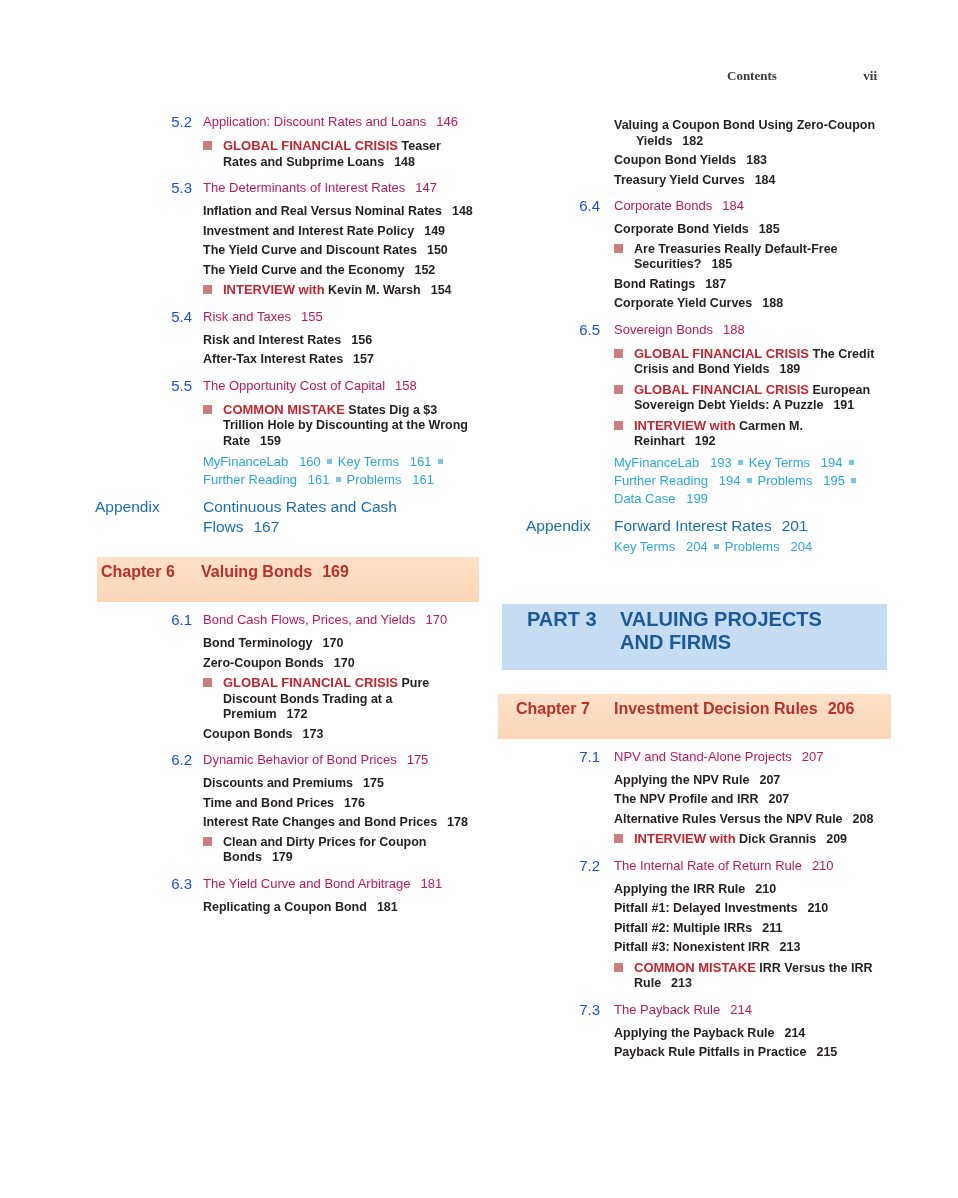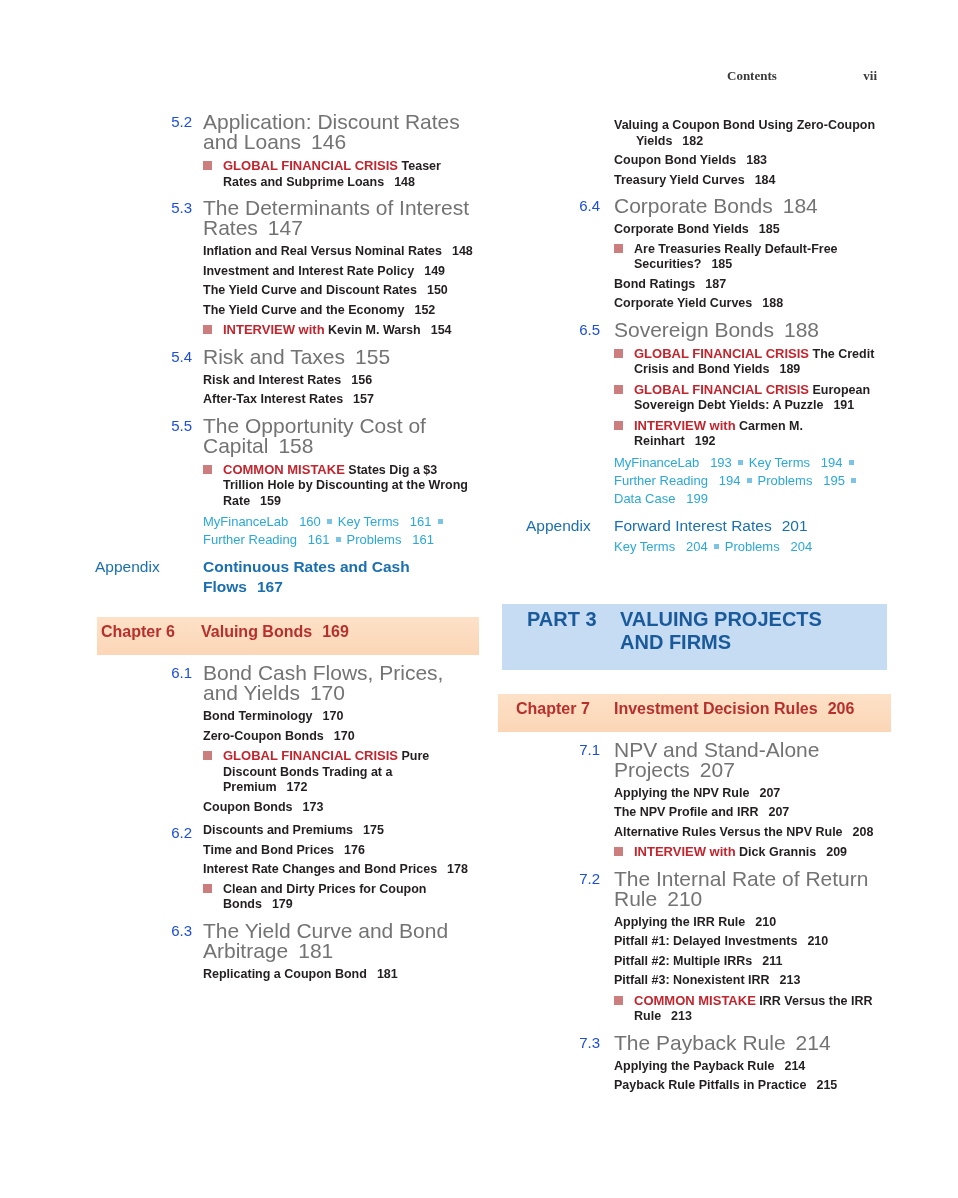--- a/index.html
+++ b/index.html
@@ -10,35 +10,35 @@
   .running-head .title { position:absolute; left:0; }
   .running-head .num { position:absolute; right:0; }
   .col { position:absolute; top:112px; }
   .col-left { left:105px; width:370px; }
   .col-right { left:502px; width:385px; }
 
   .sec { position:relative; margin-bottom:8px; }
   .sec-num { position:absolute; left:0; width:87px; text-align:right;
              font-size:15px; color:#1d4ed8; line-height:20px; }
   .col-right .sec-num { width:98px; }
-  .sec-title { margin-left:98px; font-size:21px; color:#737373; line-height:20px; }
+  .sec-title { margin-left:98px; font-size:13px; color:#be185d; line-height:20px; }
   .col-right .sec-title { margin-left:112px; }
   .pg { margin-left:10px; }
 
   .items { margin-left:98px; margin-top:6px;font-weight:bold; }
   .col-right .items { margin-left:112px; }
   .item { font-size:12.5px; line-height:15.5px; margin-bottom:4px; padding-left:22px; text-indent:-22px; color:#231f20; }
   .item.plain { padding-left:22px; text-indent:-22px; }
   .box { padding-left:20px; text-indent:-20px; position:relative; }
   .sq { display:inline-block; width:9px; height:9px; background:#cc7d7d; margin-right:11px; vertical-align:0px; text-indent:0; }
   .tag { color:#c3252e; font-size:13px; }
   .aux { font-size:13px; line-height:18px; color:#2ba8d8; }
   .aux .dot { display:inline-block; width:5px; height:5px; background:#7cc3e4; margin:0 6px 2px 6px; }
 
-  .chapter-bar { position:relative; height:38px; background:linear-gradient(#fde1c7,#fbd6b6); margin:0 -4px 8px -4px; }
+  .chapter-bar { position:relative; height:45px; background:linear-gradient(#fde1c7,#fbd6b6); margin:0 -4px 8px -4px; }
   .chapter-bar .lbl { position:absolute; left:4px; top:6px; font-size:16px; font-weight:bold; color:#b7302c; }
   .chapter-bar .ttl { position:absolute; top:6px; font-size:16px; font-weight:bold; color:#b7302c; }
 
   .part-bar { position:relative; height:66px; background:#c5dcf2; margin:0 0 24px 0; }
   .part-bar .lbl { position:absolute; left:25px; top:4px; font-size:20px; font-weight:bold; color:#1a5a9a; }
   .part-bar .ttl { position:absolute; left:118px; top:4px; font-size:20px; font-weight:bold; color:#1a5a9a; line-height:23px; }
 
   .app-row { position:relative; margin-bottom:6px; }
   .app-row .lbl { position:absolute; left:0; font-size:15.5px; color:#1a6fb0; line-height:20px;text-align:right; }
   .app-row .ttl { font-size:15.5px; color:#1a6fb0; line-height:20px; }
@@ -82,21 +82,21 @@
       <div class="sec-num">5.5</div>
       <div class="sec-title"><span>The Opportunity Cost of Capital</span><span class="pg">158</span></div>
       <div class="items">
         <div class="item box"><span class="sq"></span><span class="tag">COMMON MISTAKE</span> <span>States Dig a $3 Trillion Hole by Discounting at the Wrong Rate</span><span class="pg">159</span></div>
       </div>
     </div>
     <div class="aux" style="margin-left: 98px; margin-top: -4px; margin-bottom: 8px;"><span><span>MyFinanceLab</span>&nbsp;&nbsp;&nbsp;<span>160</span></span><span class="dot"></span><span><span>Key Terms</span>&nbsp;&nbsp;&nbsp;<span>161</span></span><span class="dot"></span><span><span>Further Reading</span>&nbsp;&nbsp;&nbsp;<span>161</span></span><span class="dot"></span><span><span>Problems</span>&nbsp;&nbsp;&nbsp;<span>161</span></span></div>
     <div style="margin-left: -10px; margin-top: 6px;">
       <div class="app-row">
         <div class="lbl">Appendix</div>
-        <div class="ttl" style="margin-left: 108px; font-weight: bold;"><span>Continuous Rates and Cash Flows</span><span class="pg">167</span></div>
+        <div class="ttl" style="margin-left: 108px;"><span>Continuous Rates and Cash Flows</span><span class="pg">167</span></div>
       </div>
     </div>
     <div style="height: 14px;"></div>
     <div style="margin-left: -4px;">
       <div class="chapter-bar">
         <span class="lbl">Chapter 6</span>
         <span class="ttl" style="left: 104px;"><span>Valuing Bonds</span><span class="pg">169</span></span>
       </div>
     </div>
     <div class="sec">
@@ -104,20 +104,21 @@
       <div class="sec-title"><span>Bond Cash Flows, Prices, and Yields</span><span class="pg">170</span></div>
       <div class="items">
         <div class="item plain"><span>Bond Terminology</span><span class="pg">170</span></div>
         <div class="item plain"><span>Zero-Coupon Bonds</span><span class="pg">170</span></div>
         <div class="item box"><span class="sq"></span><span class="tag">GLOBAL FINANCIAL CRISIS</span> <span>Pure Discount Bonds Trading at a Premium</span><span class="pg">172</span></div>
         <div class="item plain"><span>Coupon Bonds</span><span class="pg">173</span></div>
       </div>
     </div>
     <div class="sec">
       <div class="sec-num">6.2</div>
+      <div class="sec-title"><span>Dynamic Behavior of Bond Prices</span><span class="pg">175</span></div>
       <div class="items">
         <div class="item plain"><span>Discounts and Premiums</span><span class="pg">175</span></div>
         <div class="item plain"><span>Time and Bond Prices</span><span class="pg">176</span></div>
         <div class="item plain"><span>Interest Rate Changes and Bond Prices</span><span class="pg">178</span></div>
         <div class="item box"><span class="sq"></span><span>Clean and Dirty Prices for Coupon Bonds</span><span class="pg">179</span></div>
       </div>
     </div>
     <div class="sec">
       <div class="sec-num">6.3</div>
       <div class="sec-title"><span>The Yield Curve and Bond Arbitrage</span><span class="pg">181</span></div>

